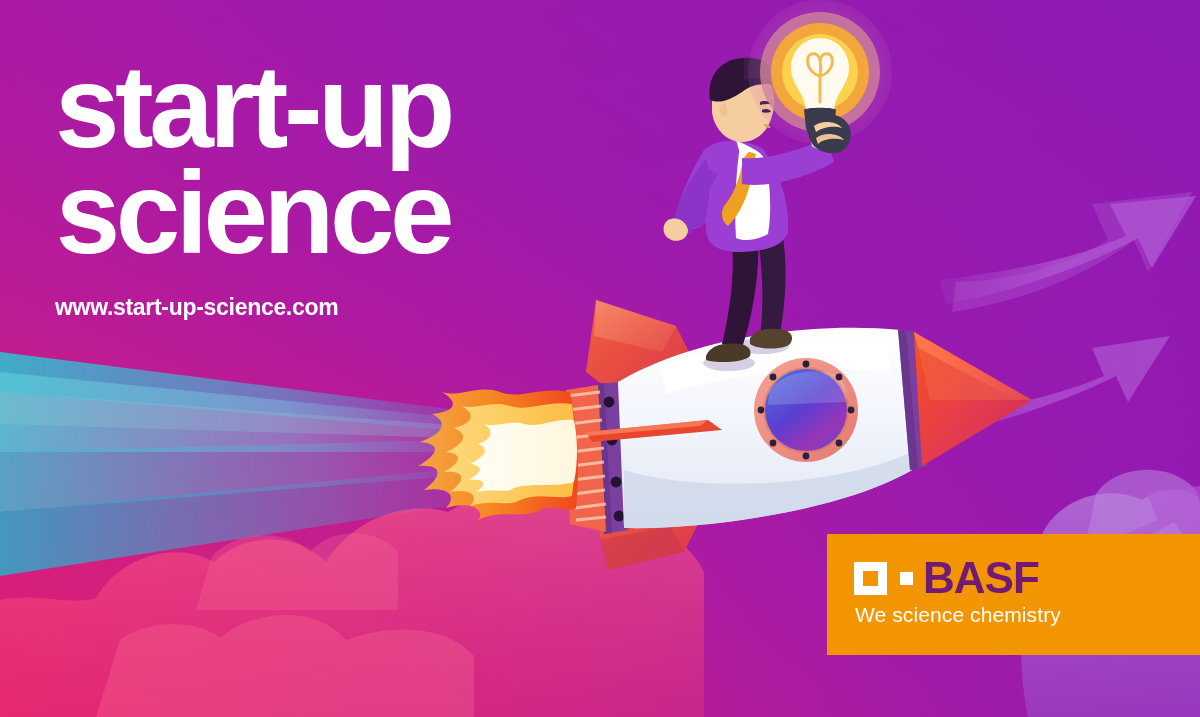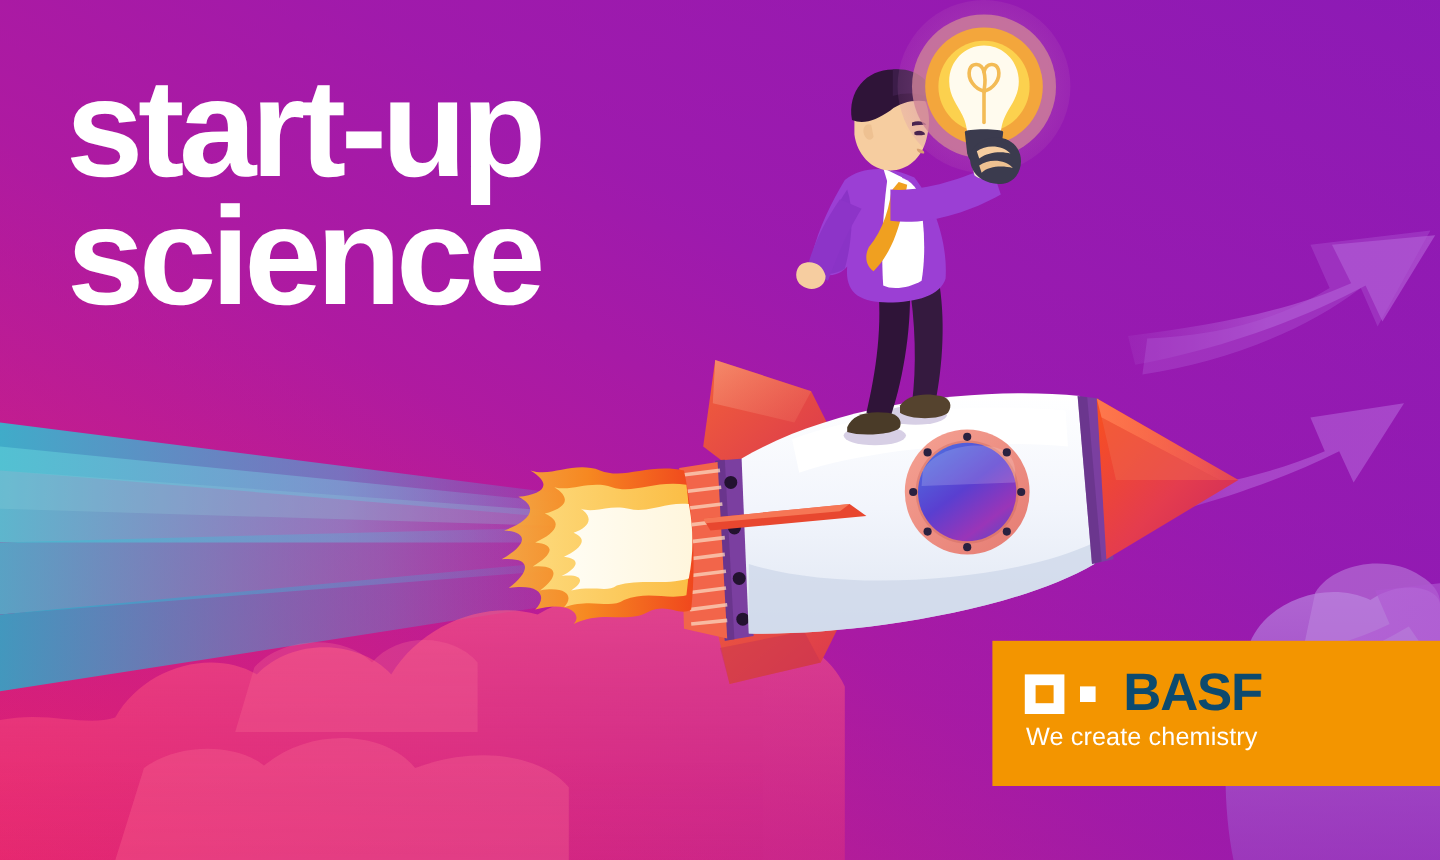--- a/index.html
+++ b/index.html
@@ -88,27 +88,27 @@
     height: 15px;
     background: #f39500;
   }
   .basf-mark-dot {
     width: 13px;
     height: 13px;
     background: #ffffff;
     margin-left: 13px;
   }
   .basf-wordmark {
-    color: #0c4a6e;
+    color: #701a75;
     font-family: "Liberation Sans", sans-serif;
     font-weight: bold;
     font-size: 44px;
     letter-spacing: -1px;
     line-height: 1;
-    margin-left: 23px;
+    margin-left: 10px;
   }
   .basf-tagline {
     position: absolute;
     left: 28px;
     top: 69px;
     color: #ffffff;
     font-family: "Liberation Sans", sans-serif;
     font-weight: normal;
     font-size: 21px;
     letter-spacing: 0.1px;
@@ -433,24 +433,25 @@
           <path d="M816,138 C824,132 838,133 844,140 C836,138 824,138 818,144 Z" fill="#eec192"></path>
         </g>
       </g>
 
     </g>
   </svg>
 
   <div class="title-block">
     <span class="title-line first">start-up</span>
     <span class="title-line second">science</span>
+    <span class="site-url">www.start-up-science.com</span>
   </div>
 
   <div class="basf-panel">
     <div class="basf-lockup">
       <span class="basf-mark-ring"></span>
       <span class="basf-mark-dot"></span>
       <span class="basf-wordmark">BASF</span>
     </div>
-    <span class="basf-tagline">We create chemistry</span>
+    <span class="basf-tagline">We science chemistry</span>
   </div>
 
 </div>
 
 </body></html>

